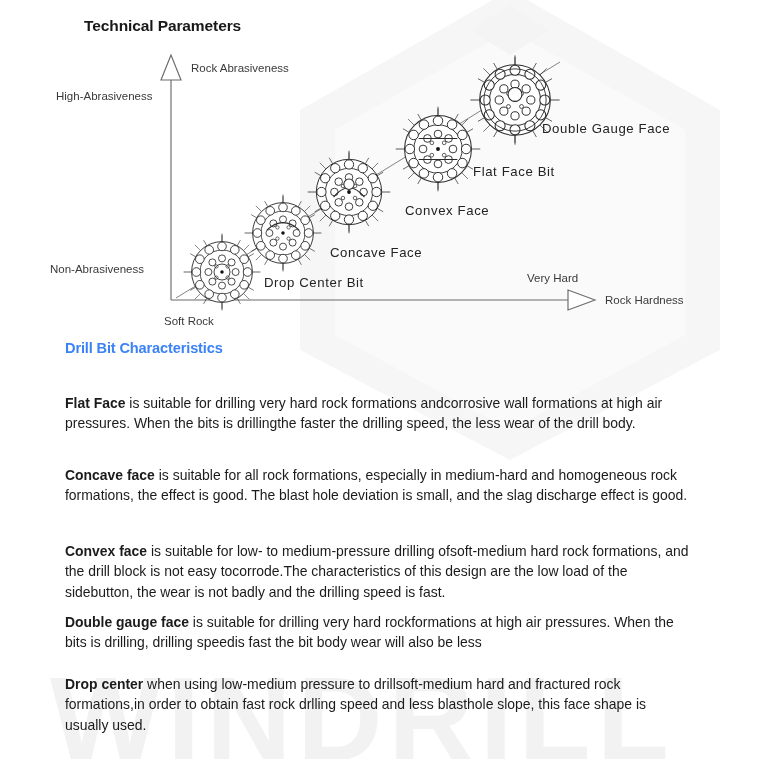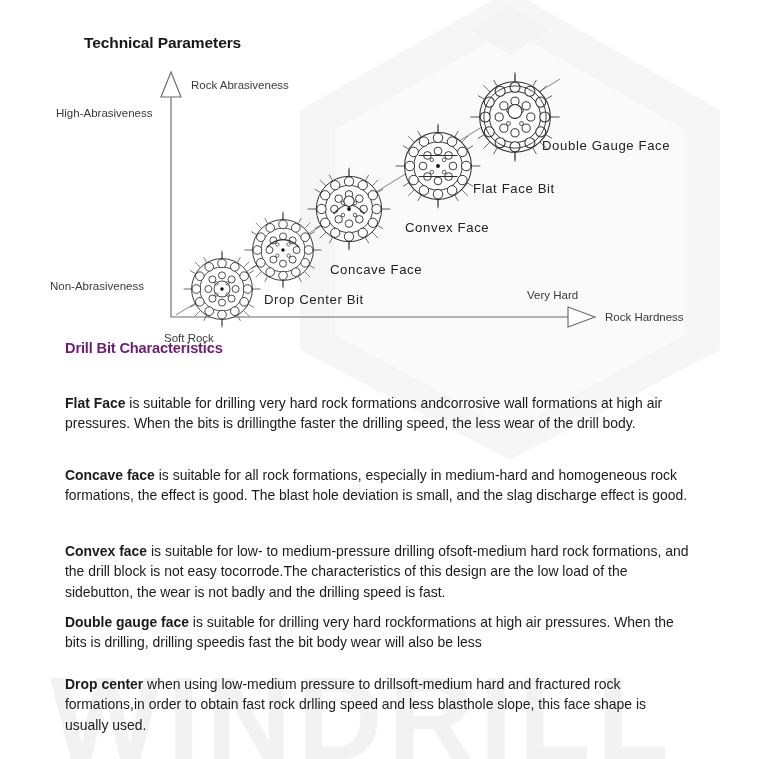--- a/index.html
+++ b/index.html
@@ -48,21 +48,21 @@
   #page {
     position: relative;
     z-index: 2;
     width: 759px;
     height: 759px;
   }
 
   #diagram-section {
     position: absolute;
     left: 0;
-    top: 17px;
+    top: 0;
     width: 759px;
     height: 335px;
   }
 
   #diagram-title {
     position: absolute;
     left: 84px;
     top: 17px;
     font-size: 15.5px;
     font-weight: bold;
@@ -94,21 +94,21 @@
     left: 0;
     top: 332px;
     width: 759px;
   }
   #characteristics-heading {
     position: absolute;
     left: 65px;
     top: 8px;
     font-size: 14.6px;
     font-weight: bold;
-    color: #701a75;
+    color: #3b82f6;
     letter-spacing: -0.15px;
   }
   .para {
     position: absolute;
     left: 65px;
     width: 655px;
     font-size: 14.6px;
     line-height: 20.6px;
     color: #1b1b1b;
     font-stretch: condensed;

